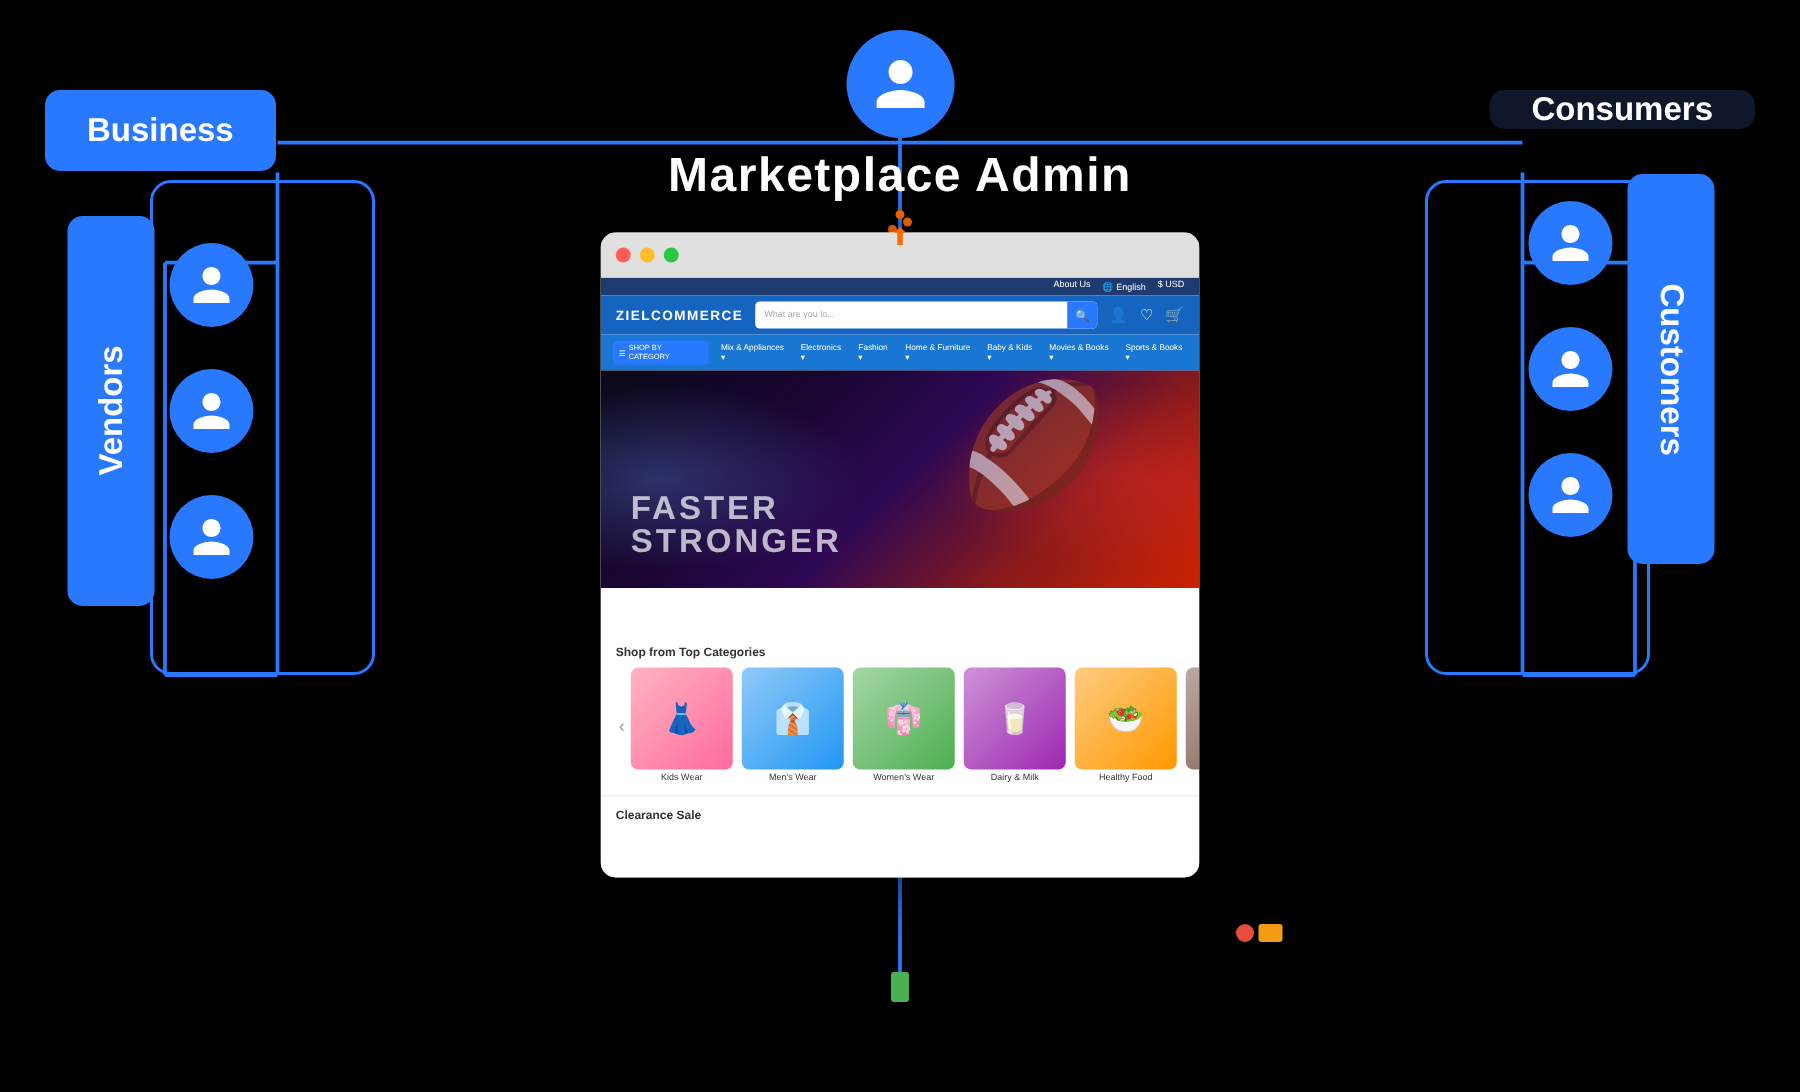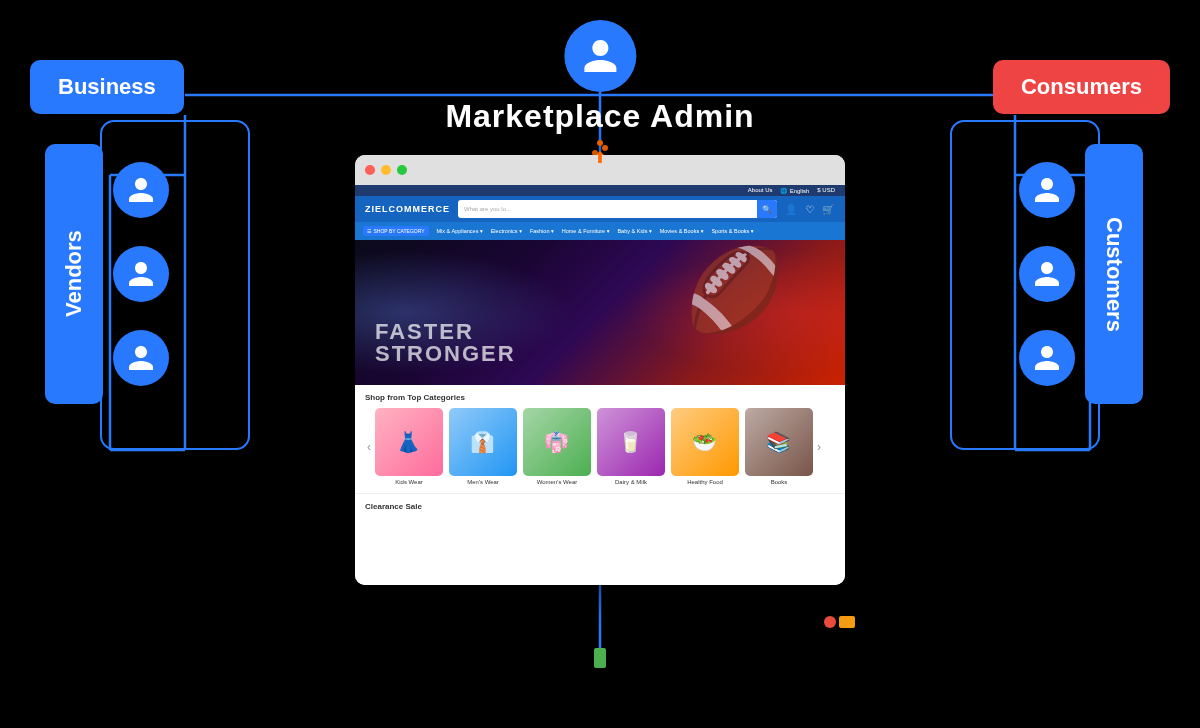--- a/index.html
+++ b/index.html
@@ -80,25 +80,25 @@
     .right-section {
       position: absolute;
       right: 30px;
       top: 60px;
       display: flex;
       flex-direction: column;
       align-items: center;
     }
 
     .consumers-label {
-      background: #ef4444;
+      background: #0f172a;
       color: #fff;
       font-size: 22px;
       font-weight: 800;
-      padding: 14px 28px;
+      padding: 0 28px;
       border-radius: 10px;
       white-space: nowrap;
     }
 
     .customers-column {
       display: flex;
       flex-direction: row;
       align-items: stretch;
       margin-top: 0;
     }
@@ -183,21 +183,21 @@
       height: 728px;
       pointer-events: none;
     }
 
     
     .browser-mockup {
       position: absolute;
       top: 155px;
       left: 50%;
       transform: translateX(-50%);
-      width: 490px;
+      width: 399px;
       height: 430px;
       border-radius: 10px;
       overflow: hidden;
       box-shadow: 0 8px 40px rgba(0,0,0,0.6);
       background: #fff;
     }
 
     .browser-bar {
       background: #e0e0e0;
       height: 30px;
@@ -301,20 +301,21 @@
     
     .categories-section {
       padding: 8px 10px;
     }
 
     .categories-title {
       font-size: 8px;
       font-weight: 700;
       color: #333;
       margin-bottom: 6px;
+      margin-top: 30px;
     }
 
     .categories-row {
       display: flex;
       gap: 6px;
       align-items: center;
     }
 
     .category-item {
       display: flex;

